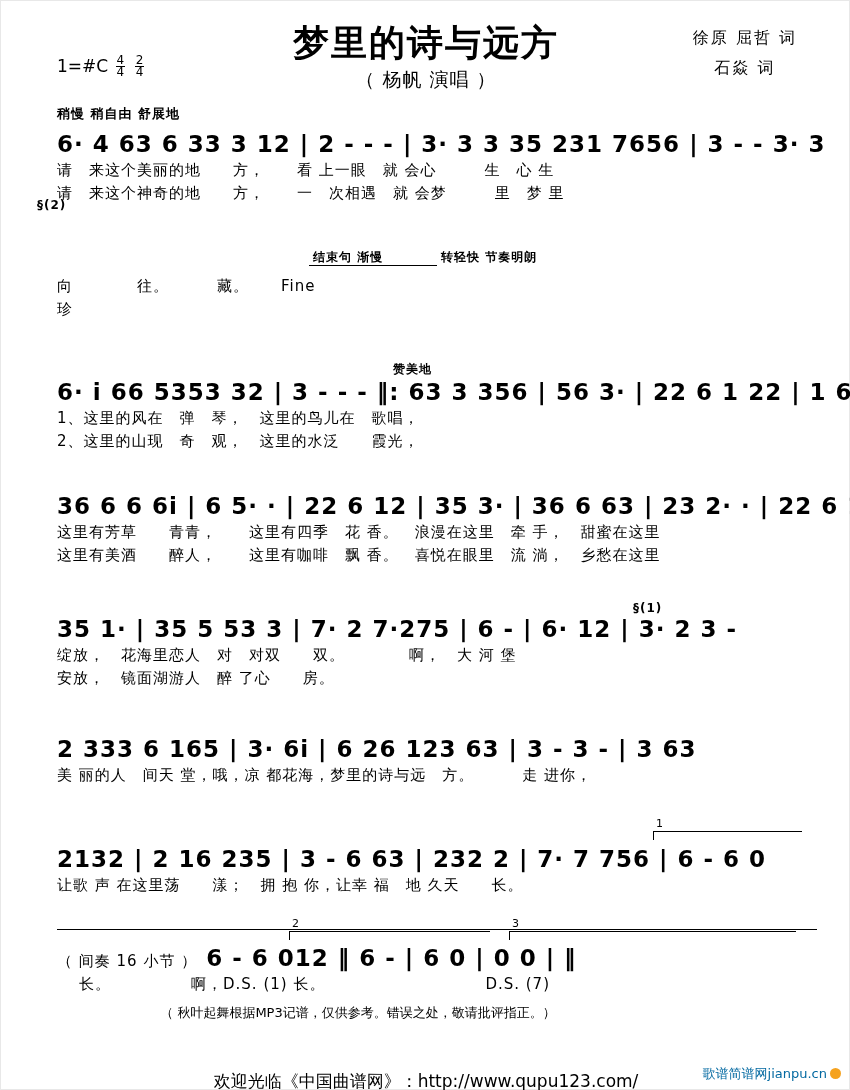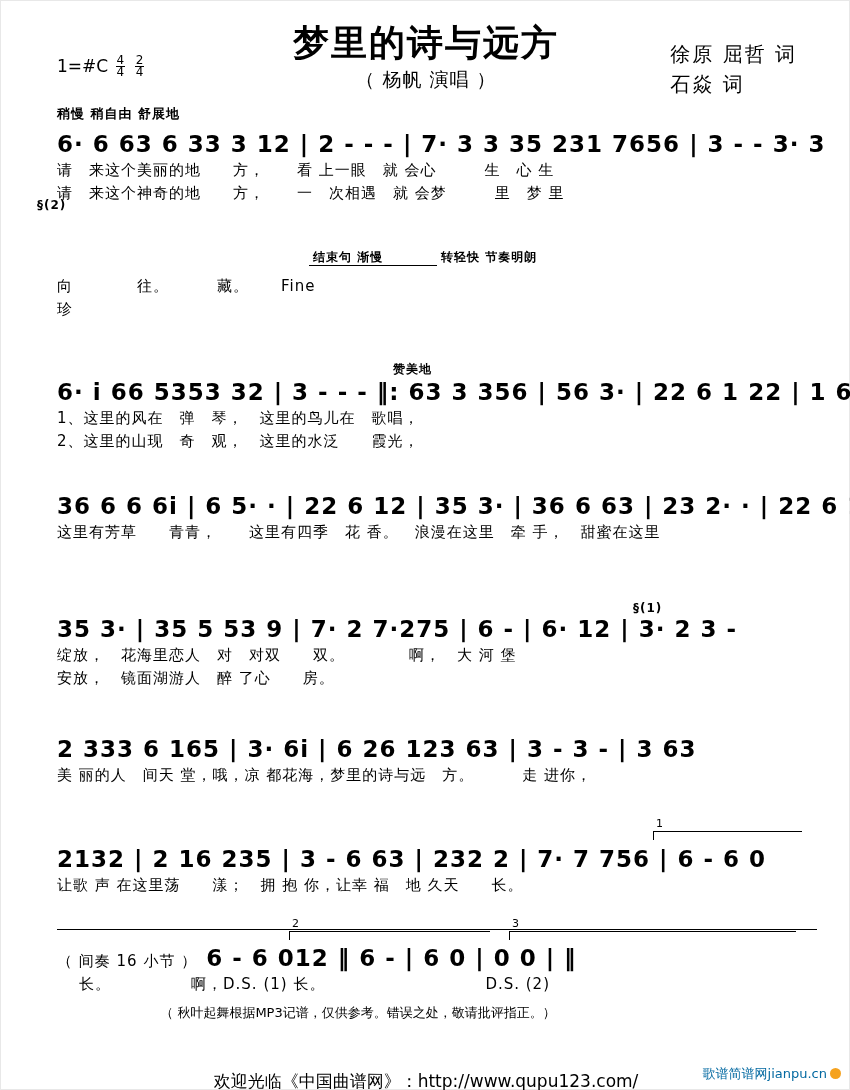--- a/index.html
+++ b/index.html
@@ -20,22 +20,22 @@
     position:absolute;left:0;top:18px;width:850px;text-align:center;
     font-size:36px;font-weight:bold;letter-spacing:2px;
     font-family:"DejaVu Sans", sans-serif;
   }
   .singer{
     position:absolute;left:0;top:66px;width:850px;text-align:center;
     font-size:19px;letter-spacing:1px;
     font-family:"DejaVu Sans", sans-serif;
   }
   .credits{
-    position:absolute;right:52px;top:38px;
-    font-size:20px;line-height:30px;text-align:left;
+    position:absolute;right:52px;top:22px;
+    font-size:16px;line-height:30px;text-align:center;
     font-family:"DejaVu Sans", sans-serif;
     letter-spacing:2px;
   }
   .keyline{
     position:absolute;left:56px;top:54px;
     font-size:17px;font-family:"DejaVu Sans", sans-serif;
     white-space:nowrap;
   }
   .keyline .frac{
     display:inline-block;vertical-align:middle;
@@ -114,21 +114,21 @@
     </span>
     <span class="frac">
       <span class="num">2</span>
       <span>4</span>
     </span>
   </div>
 
   <div class="tempo">稍慢 稍自由 舒展地</div>
 
   <div class="sysline" style="top:130px;">
-    <div class="notes">6· 6 63 6 33 3 12 | 2 - - -  | 7· 3 3 35 231 7656  | 3 - - 3· 3</div>
+    <div class="notes">6· 4 63 6 33 3 12 | 2 - - -  | 3· 3 3 35 231 7656  | 3 - - 3· 3</div>
     <div class="lyr">请　来这个美丽的地　　方，　　看 上一眼　就 会心　　　生　心 生</div>
     <div class="lyr">请　来这个神奇的地　　方，　　一　次相遇　就 会梦　　　里　梦 里</div>
   </div>
   <div class="small-lbl" style="left:36px;top:197px;">
     <span>§</span><span>(2)</span>
   </div>
 
   <div class="small-lbl" style="left:312px;top:248px;">结束句 渐慢</div>
   <div class="hbar" style="left:308px;top:264px;width:128px;"></div>
   <div class="small-lbl" style="left:440px;top:248px;">转轻快 节奏明朗</div>
@@ -141,25 +141,26 @@
   <div class="small-lbl" style="left:392px;top:360px;">赞美地</div>
   <div class="sysline" style="top:378px;">
     <div class="notes">6· i 66 5353 32 | 3 - - -  ‖: 63 3 356 | 56 3·  | 22 6 1 22 | 1 6· ·</div>
     <div class="lyr">1、这里的风在　弹　琴，　这里的鸟儿在　歌唱，</div>
     <div class="lyr">2、这里的山现　奇　观，　这里的水泛　　霞光，</div>
   </div>
 
   <div class="sysline" style="top:492px;">
     <div class="notes">36 6 6 6i  | 6 5· ·  | 22 6 12  | 35 3·  | 36 6 63  | 23 2· ·  | 22 6 12</div>
     <div class="lyr">这里有芳草　　青青，　　这里有四季　花 香。　浪漫在这里　牵 手，　甜蜜在这里</div>
+    <div class="lyr">这里有美酒　　醉人，　　这里有咖啡　飘 香。　喜悦在眼里　流 淌，　乡愁在这里</div>
   </div>
 
   <div class="small-lbl" style="left:632px;top:600px;">§(1)</div>
   <div class="sysline" style="top:615px;">
-    <div class="notes">35 3·  | 35 5 53 9  | 7· 2 7·275  | 6 -  | 6·  12  | 3· 2 3 -</div>
+    <div class="notes">35 1·  | 35 5 53 3  | 7· 2 7·275  | 6 -  | 6·  12  | 3· 2 3 -</div>
     <div class="lyr">绽放，　花海里恋人　对　对双　　双。　　　　啊，　大 河 堡</div>
     <div class="lyr">安放，　镜面湖游人　醉 了心　　房。</div>
   </div>
 
   <div class="sysline" style="top:735px;">
     <div class="notes">2 333 6 165  | 3·  6i  | 6 26 123 63  | 3 -  3 -  | 3 63</div>
     <div class="lyr">美 丽的人　间天 堂，哦，凉 都花海，梦里的诗与远　方。　　　走 进你，</div>
   </div>
 
   <div class="rbracket" style="left:652px;top:830px;width:148px;">
@@ -176,21 +177,21 @@
   </div>
   <div class="rbracket" style="left:508px;top:930px;width:286px;">
     <span>3</span>
   </div>
 
   <div class="sysline" style="top:944px;">
     <div class="notes">
       <span style="font-size:15px;font-weight:normal;">（ 间奏 16 小节 ）</span>
       <span>6 -  6 012  ‖  6 -  | 6 0 | 0 0 | ‖</span>
     </div>
-    <div class="lyr indent">长。　　　　　啊，D.S. (1) 长。　　　　　　　　　　D.S. (2)</div>
+    <div class="lyr indent">长。　　　　　啊，D.S. (1) 长。　　　　　　　　　　D.S. (7)</div>
   </div>
 
   <div class="hbar" style="left:56px;top:928px;width:760px;border-top:1px solid #000;"></div>
 
   <div class="footnote" style="top:1003px;">（ 秋叶起舞根据MP3记谱，仅供参考。错误之处，敬请批评指正。）</div>
   <div class="footer-link" style="top:1030px;">欢迎光临《中国曲谱网》：http://www.qupu123.com/</div>
 
   <div class="watermark">
     <span>歌谱简谱网jianpu.cn</span><span class="dot"></span>
   </div>

